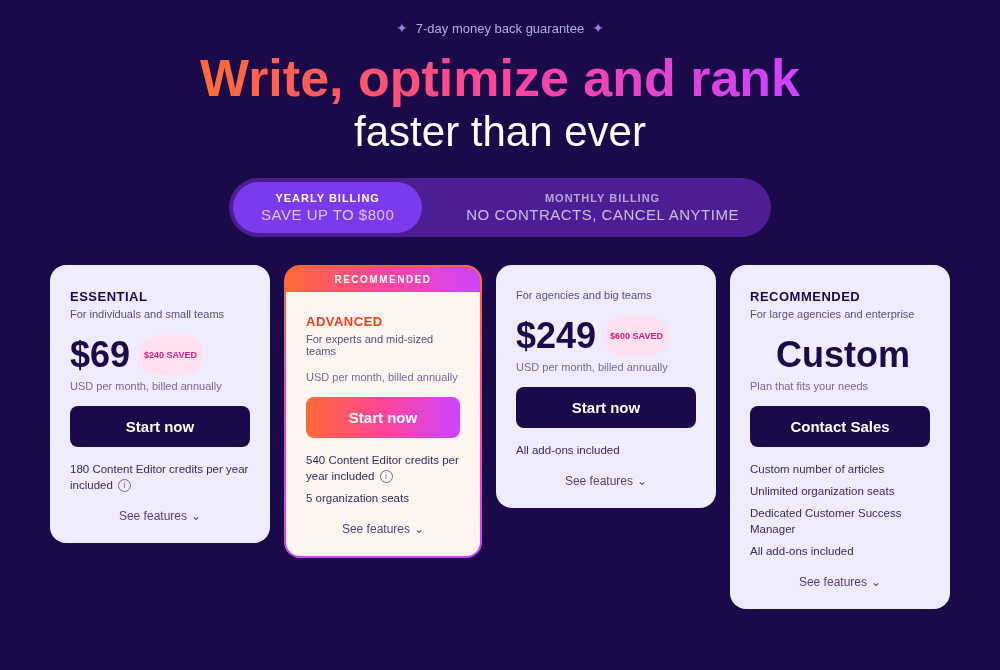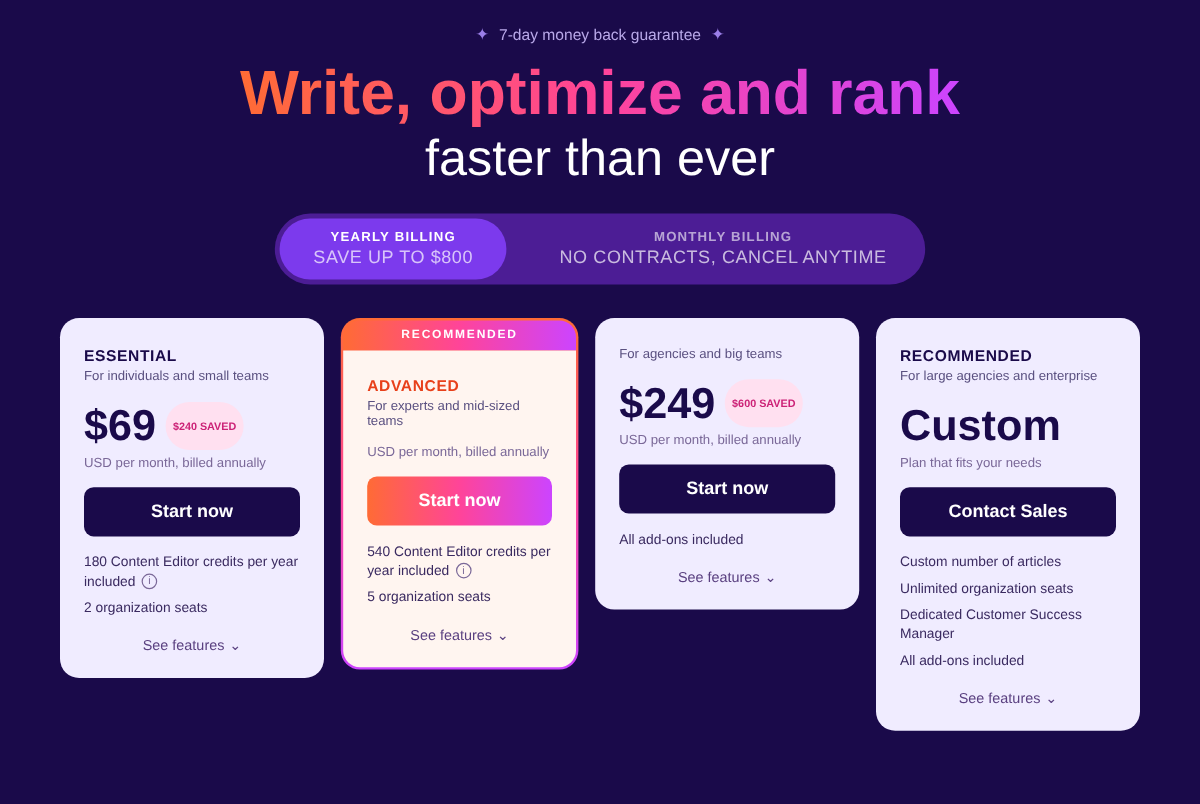--- a/index.html
+++ b/index.html
@@ -207,20 +207,21 @@
       cursor: pointer;
       margin-top: 16px;
       font-weight: 400;
     }
 
     .enterprise-price {
       font-size: 36px;
       font-weight: 800;
       color: #1a0a4a;
       margin-bottom: 4px;
+      margin-left: 26px;
     }
 
     .recommended-card-outer {
       position: relative;
       border-radius: 16px;
       padding: 2px;
       background: linear-gradient(180deg, #ff6b35 0%, #ff4499 50%, #cc44ff 100%);
       width: 198px;
       flex-shrink: 0;
     }
@@ -255,21 +256,21 @@
     <div class="plan-name" style="">ESSENTIAL</div>
     <div class="plan-tagline">For individuals and small teams</div>
     
       <div class="price-row">
         <span class="price">$69</span>
         <span class="savings-badge">$240 SAVED</span>
       </div>
     
     <div class="price-subtitle">USD per month, billed annually</div>
     <button class="btn-cta btn-dark">Start now</button>
-    <div class="feature-item"><strong>180 Content Editor</strong> credits per year included <span class="info-icon">i</span></div><div class="feature-item">2 organization seats</div>
+    <div class="feature-item"><strong>180 Content Editor</strong> credits per year included <span class="info-icon">i</span></div>
     <div class="see-features">
       See features <span>⌄</span>
     </div>
   </div>
     <div class="recommended-card-outer">
       <div class="recommended-badge">RECOMMENDED</div>
       <div class="plan-card-inner">
     <div class="plan-name" style="color:#e8401a;">ADVANCED</div>
     <div class="plan-tagline">For experts and mid-sized teams</div>
     

